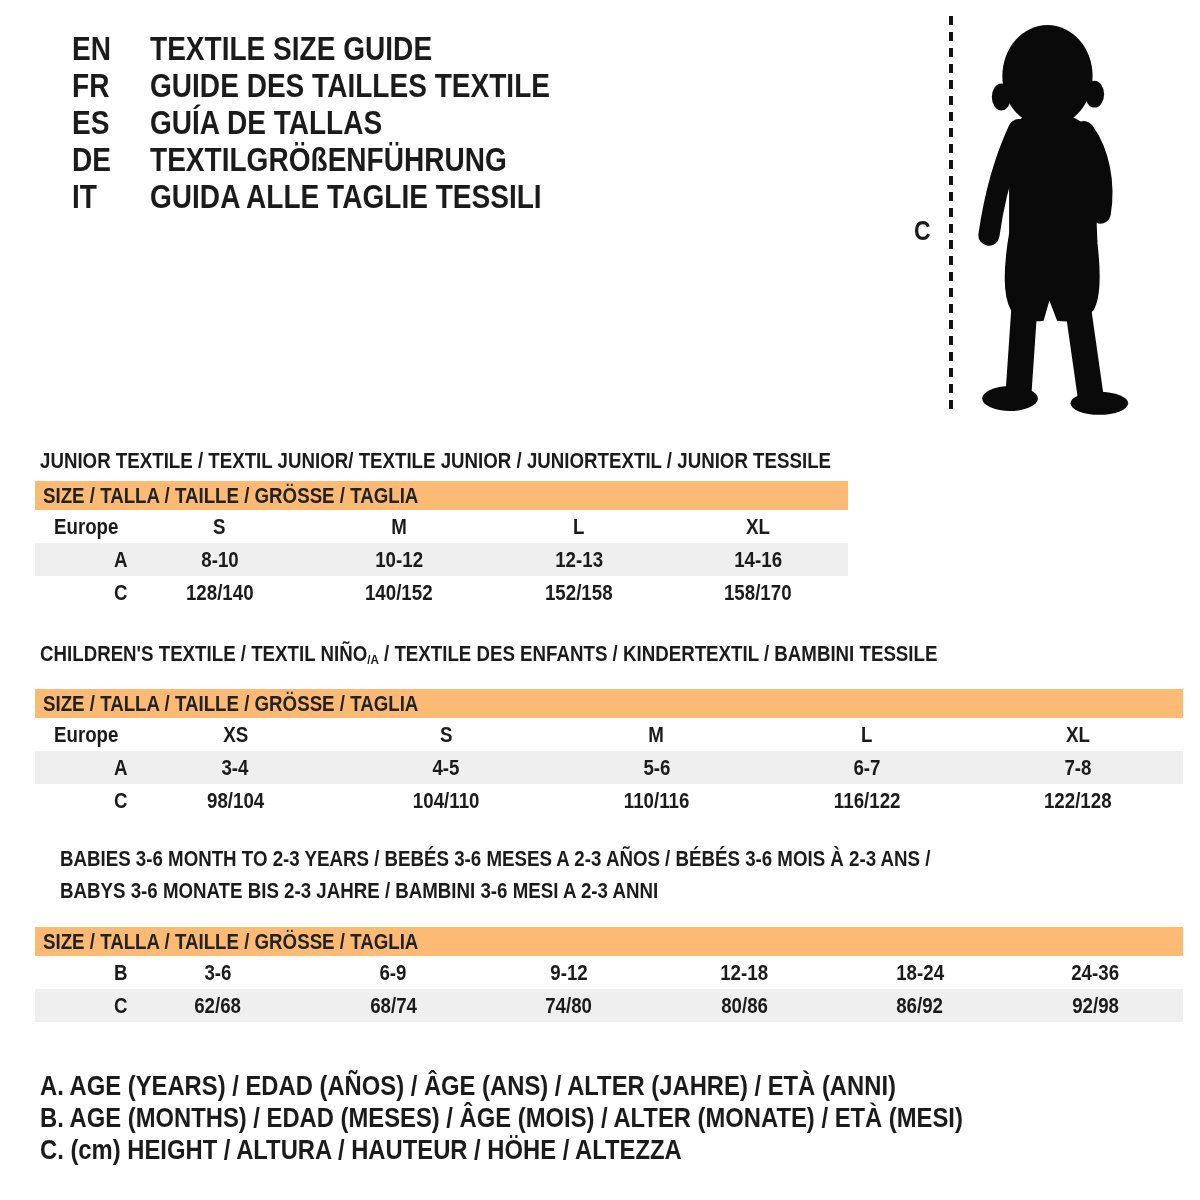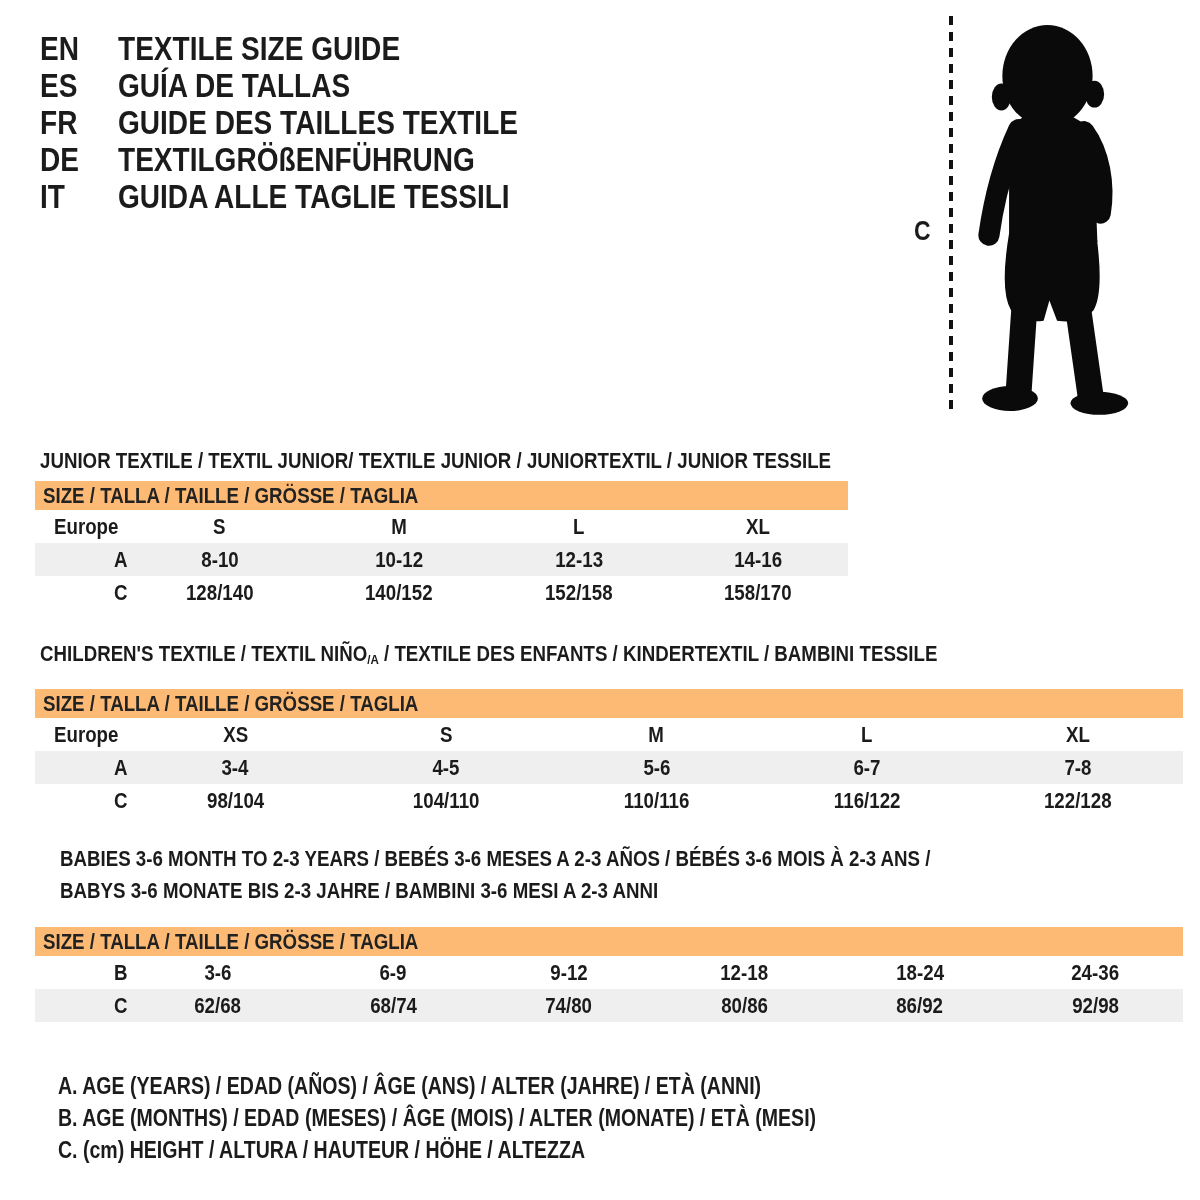--- a/index.html
+++ b/index.html
@@ -15,21 +15,21 @@
   }
   .page { position: relative; width: 1200px; height: 1200px; }
 
   
   .cond   { display: inline-block; transform: scaleX(0.85); transform-origin: 0 50%; white-space: nowrap; }
   .cond-c { display: inline-block; transform: scaleX(0.85); transform-origin: 50% 50%; white-space: nowrap; }
 
   
   .header { position: absolute; left: 40px; top: 30px; }
   .lang-row { display: flex; height: 37px; line-height: 37px; font-size: 33px; }
-  .lang-code { width: 78px; }
+  .lang-code { width: 78px; margin-left: 32px; }
 
   
   .dash-line {
     position: absolute; left: 949px; top: 16px; width: 4px; height: 400px;
     background: repeating-linear-gradient(to bottom, #111 0px, #111 9px, transparent 9px, transparent 16px);
   }
   .c-label { position: absolute; left: 914px; top: 216px; font-size: 27px; }
   .silhouette { position: absolute; left: 963px; top: 14px; }
 
   
@@ -43,39 +43,39 @@
     height: 29px; line-height: 30px;
     background: #fdba74; color: #222222;
     padding-left: 8px; font-size: 22px;
   }
   .trow { display: flex; height: 33px; line-height: 33px; font-size: 22px; }
   .trow.shaded { background: #efefef; }
   .tlabel { width: 95px; padding-left: 6px; box-sizing: border-box; text-align: right; }
   .tcell  { flex: 1; text-align: center; }
 
   
-  .legend { position: absolute; left: 58px; top: 1070px; font-size: 23px; line-height: 32px; }
+  .legend { position: absolute; left: 40px; top: 1070px; font-size: 28px; line-height: 32px; }
 </style>
 </head>
 <body>
 
 <div class="page">
 
   <div class="header">
     <div class="lang-row">
       <span class="lang-code"><span class="cond">EN</span></span>
       <span class="cond">TEXTILE SIZE GUIDE</span>
     </div>
     <div class="lang-row">
+      <span class="lang-code"><span class="cond">FR</span></span>
+      <span class="cond">GUIDE DES TAILLES TEXTILE</span>
+    </div>
+    <div class="lang-row">
       <span class="lang-code"><span class="cond">ES</span></span>
       <span class="cond">GUÍA DE TALLAS</span>
-    </div>
-    <div class="lang-row">
-      <span class="lang-code"><span class="cond">FR</span></span>
-      <span class="cond">GUIDE DES TAILLES TEXTILE</span>
     </div>
     <div class="lang-row">
       <span class="lang-code"><span class="cond">DE</span></span>
       <span class="cond">TEXTILGRÖßENFÜHRUNG</span>
     </div>
     <div class="lang-row">
       <span class="lang-code"><span class="cond">IT</span></span>
       <span class="cond">GUIDA ALLE TAGLIE TESSILI</span>
     </div>
   </div>

